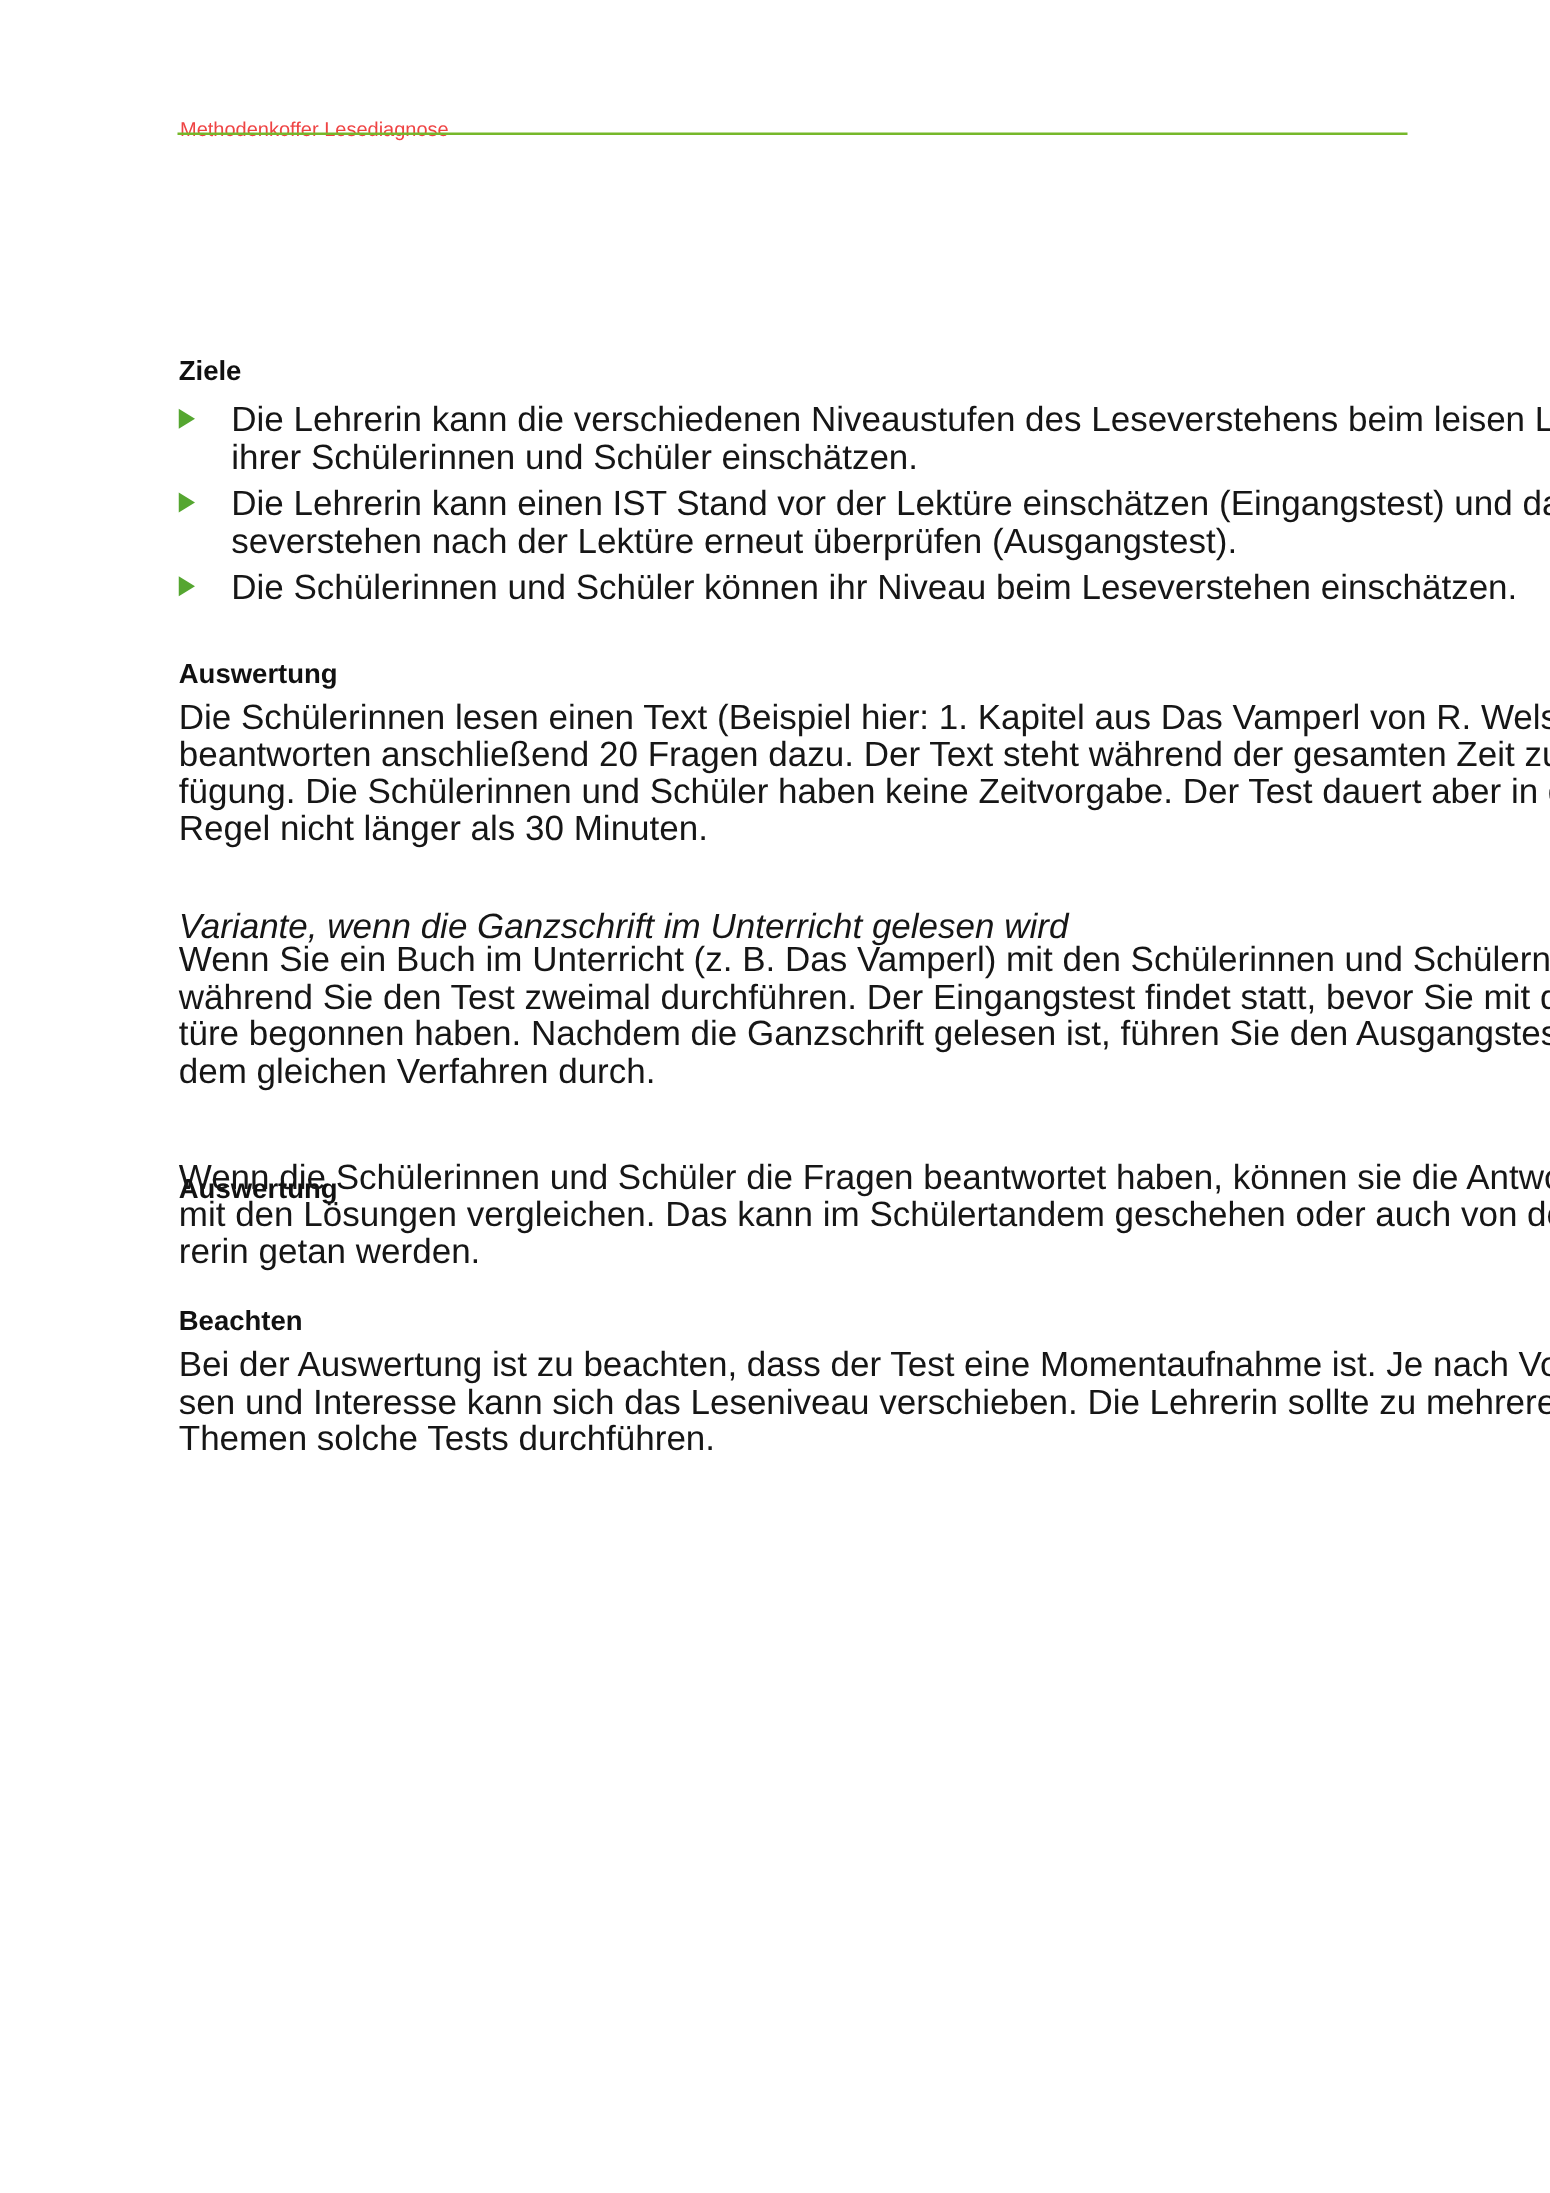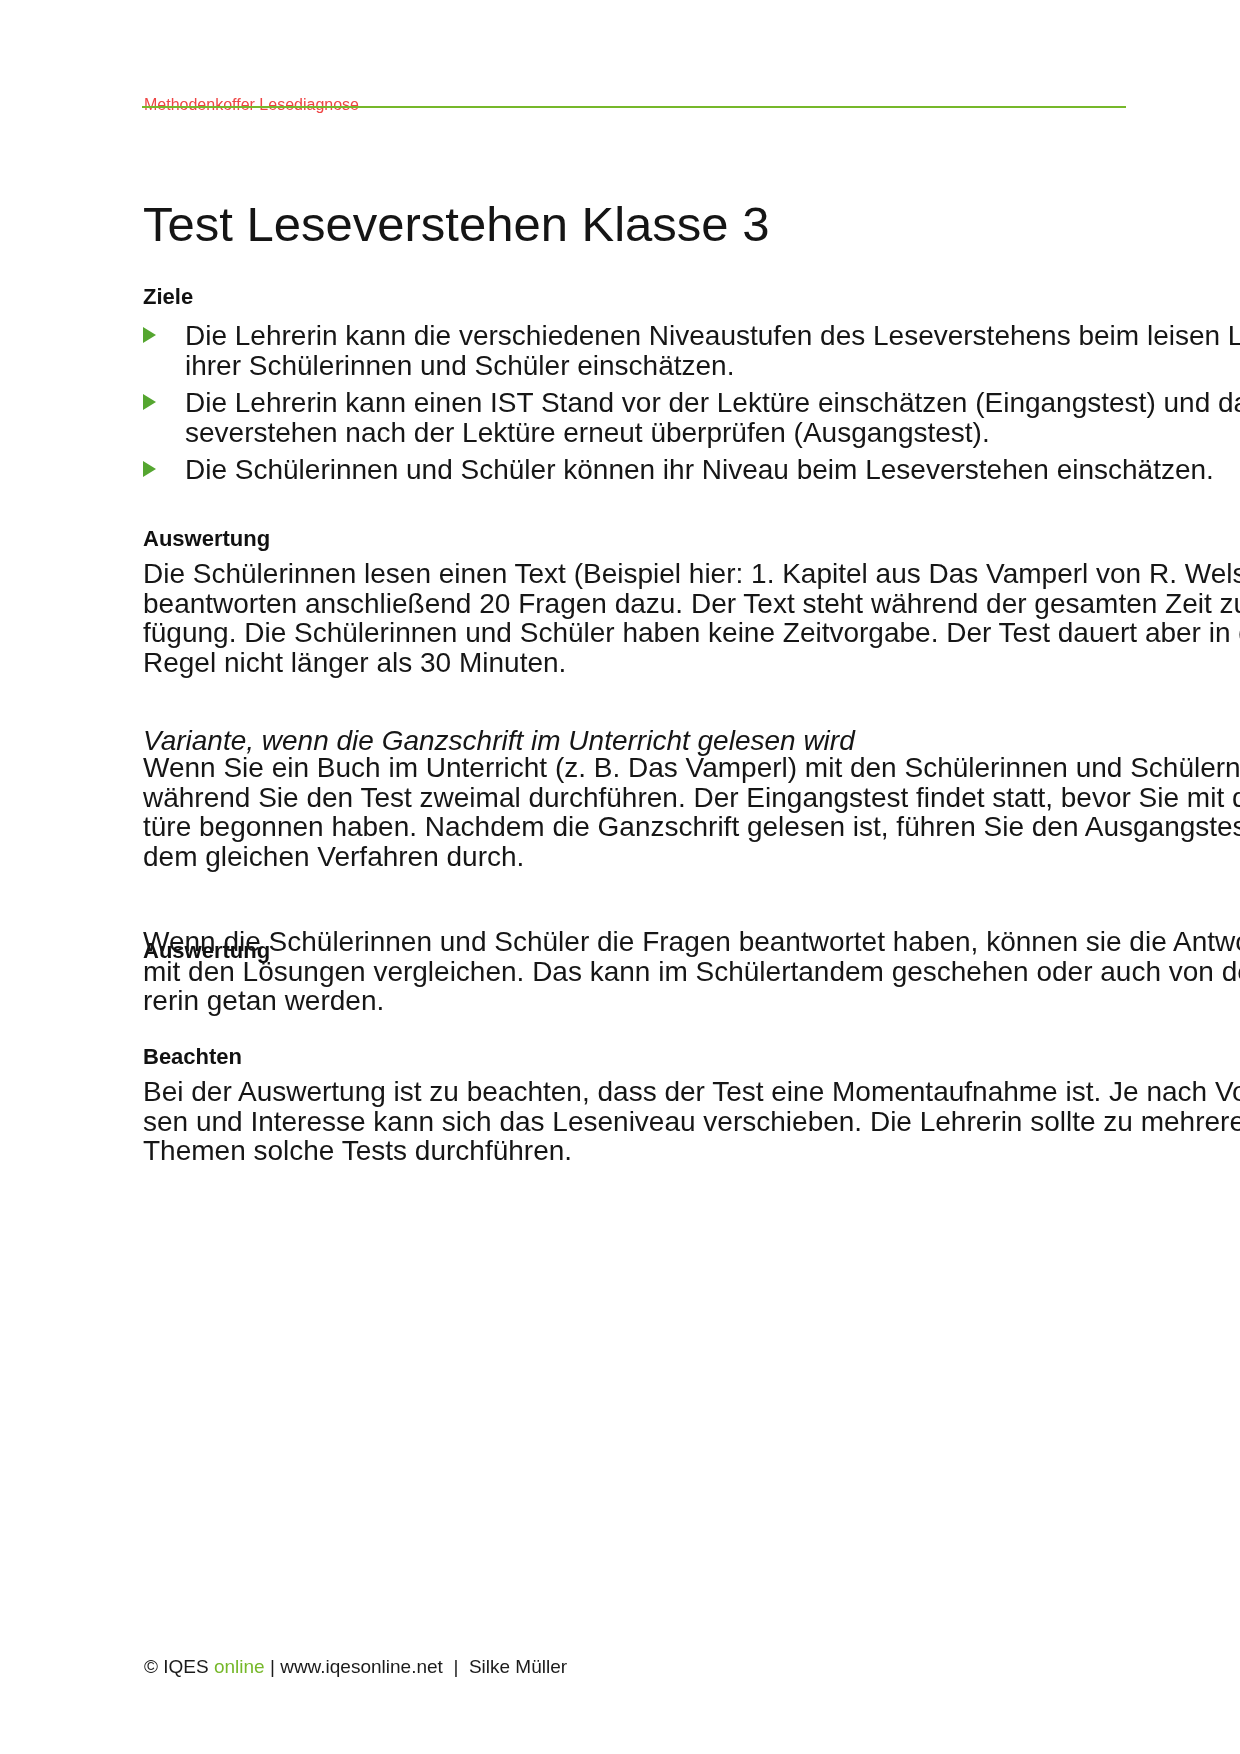--- a/index.html
+++ b/index.html
@@ -75,21 +75,20 @@
   .footer .green { color: #76b82a; }
 </style>
 </head>
 <body>
 
 <div class="page">
 
   <div class="abs header-label">Methodenkoffer Lesediagnose</div>
   <div class="abs header-rule"></div>
 
-  <div class="abs page-title">Test Leseverstehen Klasse 3</div>
 
   <div class="abs section-heading" style="top:281px">Ziele</div>
 
   <div class="abs bullet-list">
     <div class="bullet-item">
       <span class="bullet-triangle"></span>
       <div class="bullet-text">
         <div class="line">Die Lehrerin kann die verschiedenen Niveaustufen des Leseverstehens beim leisen Lesen</div>
         <div class="line">ihrer Schülerinnen und Schüler einschätzen.</div>
       </div>
@@ -136,15 +135,14 @@
   </div>
 
   <div class="abs section-heading" style="top:1041px">Beachten</div>
 
   <div class="abs body-block" style="top:1077px">
     <div class="line">Bei der Auswertung ist zu beachten, dass der Test eine Momentaufnahme ist. Je nach Vorwis-</div>
     <div class="line">sen und Interesse kann sich das Leseniveau verschieben. Die Lehrerin sollte zu mehreren</div>
     <div class="line">Themen solche Tests durchführen.</div>
   </div>
 
-  <div class="abs footer"><span>© IQES </span><span class="green">online</span><span> | www.iqesonline.net  |  Silke Müller</span></div>
 
 </div>
 
 </body></html>

